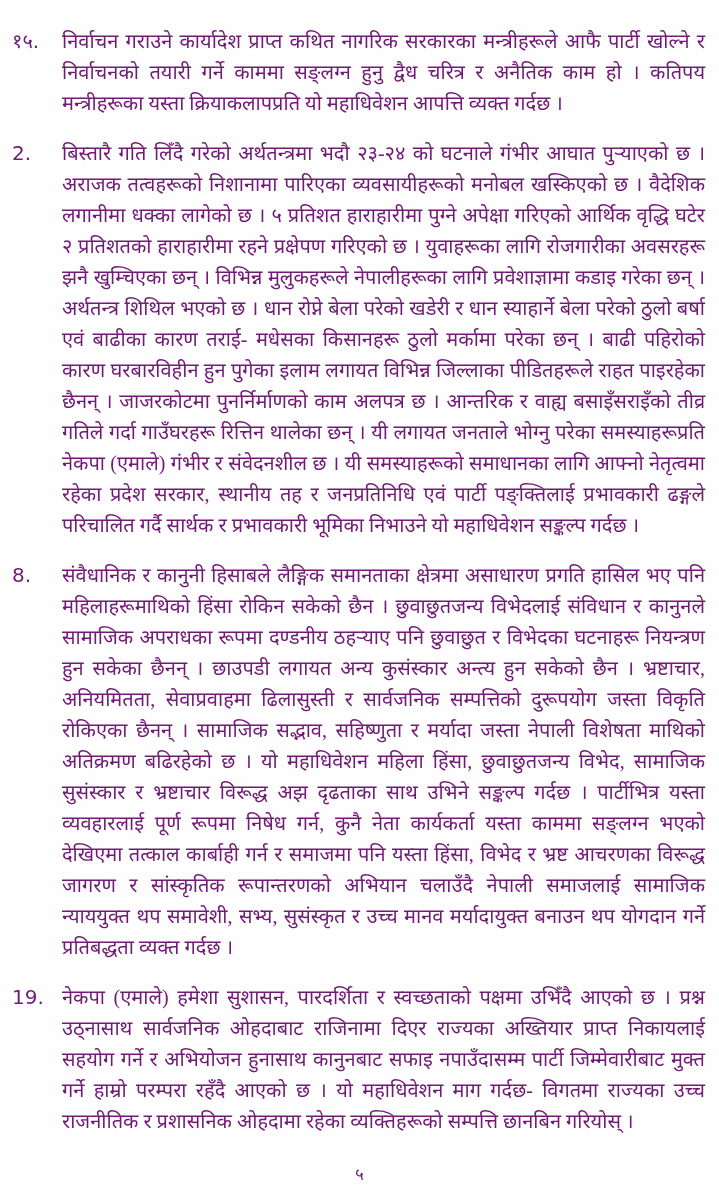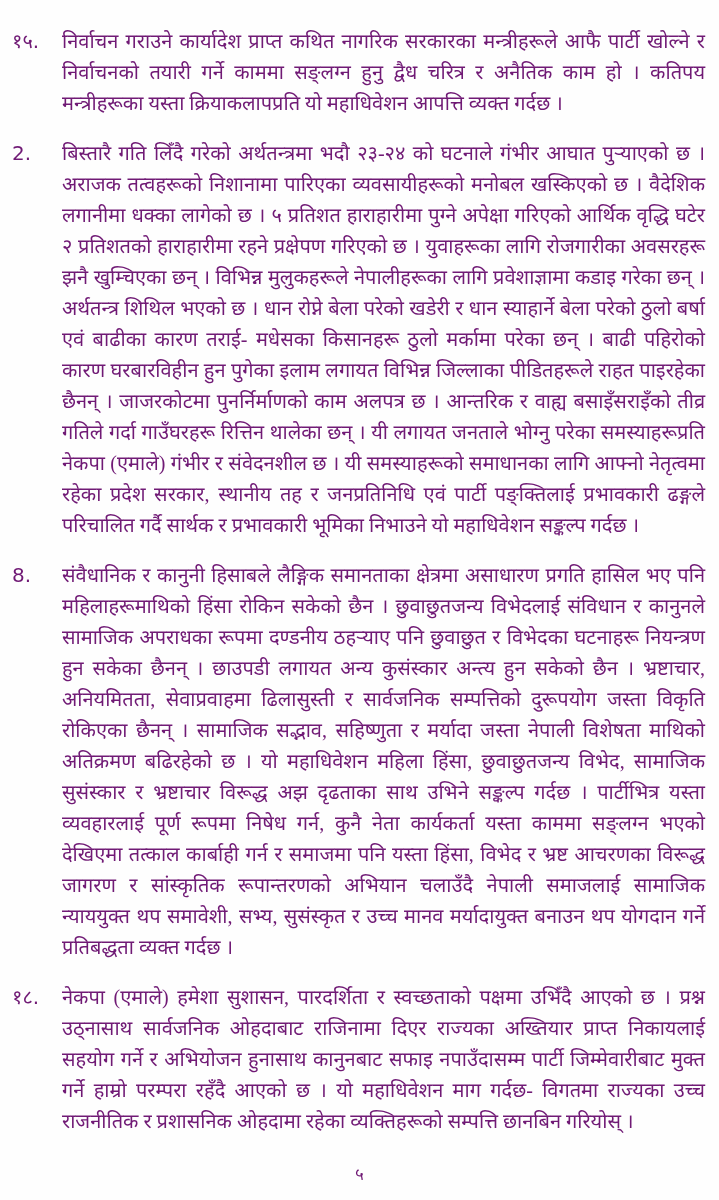--- a/index.html
+++ b/index.html
@@ -59,19 +59,19 @@
     <div class="num">2.</div>
     <div class="txt">बिस्तारै गति लिँदै गरेको अर्थतन्त्रमा भदौ २३-२४ को घटनाले गंभीर आघात पुऱ्याएको छ । अराजक तत्वहरूको निशानामा पारिएका व्यवसायीहरूको मनोबल खस्किएको छ । वैदेशिक लगानीमा धक्का लागेको छ । ५ प्रतिशत हाराहारीमा पुग्ने अपेक्षा गरिएको आर्थिक वृद्धि घटेर २ प्रतिशतको हाराहारीमा रहने प्रक्षेपण गरिएको छ । युवाहरूका लागि रोजगारीका अवसरहरू झनै खुम्चिएका छन् । विभिन्न मुलुकहरूले नेपालीहरूका लागि प्रवेशाज्ञामा कडाइ गरेका छन् । अर्थतन्त्र शिथिल भएको छ । धान रोप्ने बेला परेको खडेरी र धान स्याहार्ने बेला परेको ठुलो बर्षा एवं बाढीका कारण तराई- मधेसका किसानहरू ठुलो मर्कामा परेका छन् । बाढी पहिरोको कारण घरबारविहीन हुन पुगेका इलाम लगायत विभिन्न जिल्लाका पीडितहरूले राहत पाइरहेका छैनन् । जाजरकोटमा पुनर्निर्माणको काम अलपत्र छ । आन्तरिक र वाह्य बसाइँसराइँको तीव्र गतिले गर्दा गाउँघरहरू रित्तिन थालेका छन् । यी लगायत जनताले भोग्नु परेका समस्याहरूप्रति नेकपा (एमाले) गंभीर र संवेदनशील छ । यी समस्याहरूको समाधानका लागि आफ्नो नेतृत्वमा रहेका प्रदेश सरकार, स्थानीय तह र जनप्रतिनिधि एवं पार्टी पङ्क्तिलाई प्रभावकारी ढङ्गले परिचालित गर्दै सार्थक र प्रभावकारी भूमिका निभाउने यो महाधिवेशन सङ्कल्प गर्दछ ।</div>
   </div>
 
   <div class="item">
     <div class="num">8.</div>
     <div class="txt">संवैधानिक र कानुनी हिसाबले लैङ्गिक समानताका क्षेत्रमा असाधारण प्रगति हासिल भए पनि महिलाहरूमाथिको हिंसा रोकिन सकेको छैन । छुवाछुतजन्य विभेदलाई संविधान र कानुनले सामाजिक अपराधका रूपमा दण्डनीय ठहऱ्याए पनि छुवाछुत र विभेदका घटनाहरू नियन्त्रण हुन सकेका छैनन् । छाउपडी लगायत अन्य कुसंस्कार अन्त्य हुन सकेको छैन । भ्रष्टाचार, अनियमितता, सेवाप्रवाहमा ढिलासुस्ती र सार्वजनिक सम्पत्तिको दुरूपयोग जस्ता विकृति रोकिएका छैनन् । सामाजिक सद्भाव, सहिष्णुता र मर्यादा जस्ता नेपाली विशेषता माथिको अतिक्रमण बढिरहेको छ । यो महाधिवेशन महिला हिंसा, छुवाछुतजन्य विभेद, सामाजिक सुसंस्कार र भ्रष्टाचार विरूद्ध अझ दृढताका साथ उभिने सङ्कल्प गर्दछ । पार्टीभित्र यस्ता व्यवहारलाई पूर्ण रूपमा निषेध गर्न, कुनै नेता कार्यकर्ता यस्ता काममा सङ्लग्न भएको देखिएमा तत्काल कार्बाही गर्न र समाजमा पनि यस्ता हिंसा, विभेद र भ्रष्ट आचरणका विरूद्ध जागरण र सांस्कृतिक रूपान्तरणको अभियान चलाउँदै नेपाली समाजलाई सामाजिक न्याययुक्त थप समावेशी, सभ्य, सुसंस्कृत र उच्च मानव मर्यादायुक्त बनाउन थप योगदान गर्ने प्रतिबद्धता व्यक्त गर्दछ ।</div>
   </div>
 
   <div class="item">
-    <div class="num">१८.</div>
+    <div class="num">19.</div>
     <div class="txt">नेकपा (एमाले) हमेशा सुशासन, पारदर्शिता र स्वच्छताको पक्षमा उभिँदै आएको छ । प्रश्न उठ्नासाथ सार्वजनिक ओहदाबाट राजिनामा दिएर राज्यका अख्तियार प्राप्त निकायलाई सहयोग गर्ने र अभियोजन हुनासाथ कानुनबाट सफाइ नपाउँदासम्म पार्टी जिम्मेवारीबाट मुक्त गर्ने हाम्रो परम्परा रहँदै आएको छ । यो महाधिवेशन माग गर्दछ- विगतमा राज्यका उच्च राजनीतिक र प्रशासनिक ओहदामा रहेका व्यक्तिहरूको सम्पत्ति छानबिन गरियोस् ।</div>
   </div>
 
   <div class="footer">५</div>
 
 </div>
 
 </body></html>

